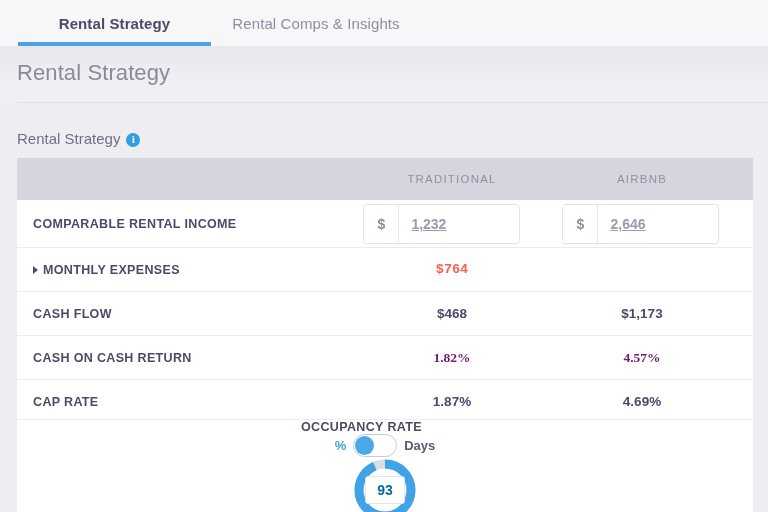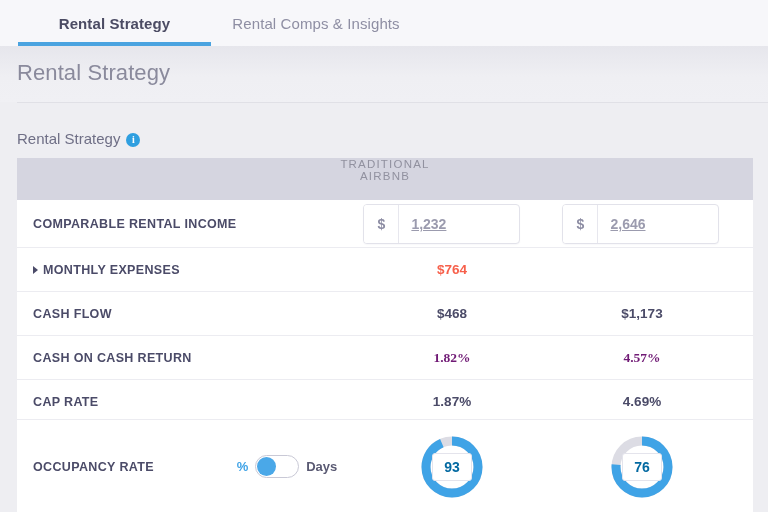--- a/index.html
+++ b/index.html
@@ -127,21 +127,20 @@
     left: 17px;
     top: 158px;
     width: 736px;
     background: #ffffff;
   }
   .table-head {
     display: flex;
     background: #d5d5e0;
     height: 42px;
     align-items: center;
-    flex-direction: column;
   }
   .col-label { width: 340px; }
   .col-trad, .col-air {
     width: 190px;
     text-align: center;
     font-size: 11.5px;
     letter-spacing: 1.2px;
     color: #91919f;
   }
   .col-spacer { flex: 1; }
@@ -175,21 +174,21 @@
     border-bottom: 4px solid transparent;
     cursor: pointer;
   }
   .cell {
     width: 190px;
     text-align: center;
     font-size: 13.5px;
     color: #4b4b68;
     font-weight: 600;
   }
-  .cell.neg { color: #f7604b; font-weight: 700; }
+  .cell.neg { color: #f7604b; font-weight: 700; font-family: Liberation Mono, monospace; }
   .cell.pos { color: #701a75; font-weight: 700; font-family: Liberation Serif, serif; }
 
   
   .cell.input-cell {
     display: flex;
     justify-content: center;
   }
   .input-group {
     display: flex;
     width: 155px;
@@ -225,20 +224,21 @@
   .occ-row {
     position: absolute;
     left: 17px;
     top: 419px;
     width: 736px;
     height: 93px;
     background: #ffffff;
     border-top: 1px solid #ececf1;
     display: flex;
     align-items: center;
+    flex-direction: column;
   }
   .occ-name {
     width: 200px;
     padding-left: 16px;
     box-sizing: border-box;
     font-size: 12.5px;
     font-weight: 700;
     letter-spacing: 0.35px;
     color: #4b4b68;
   }

